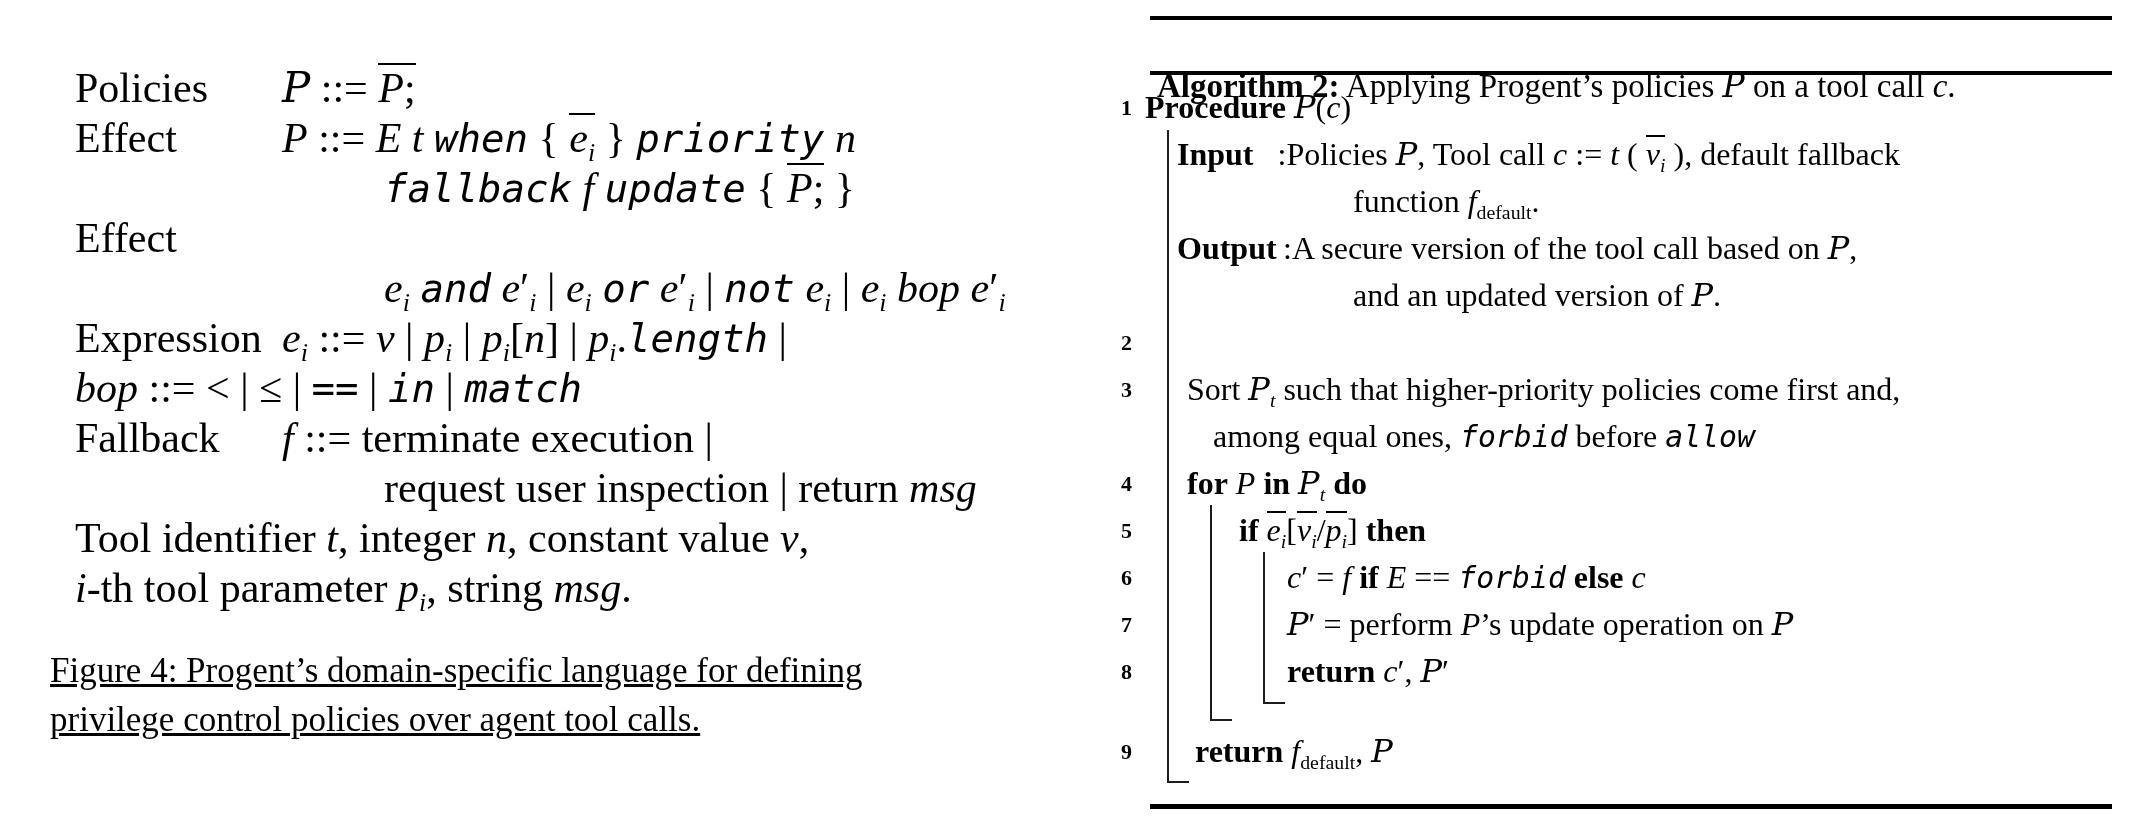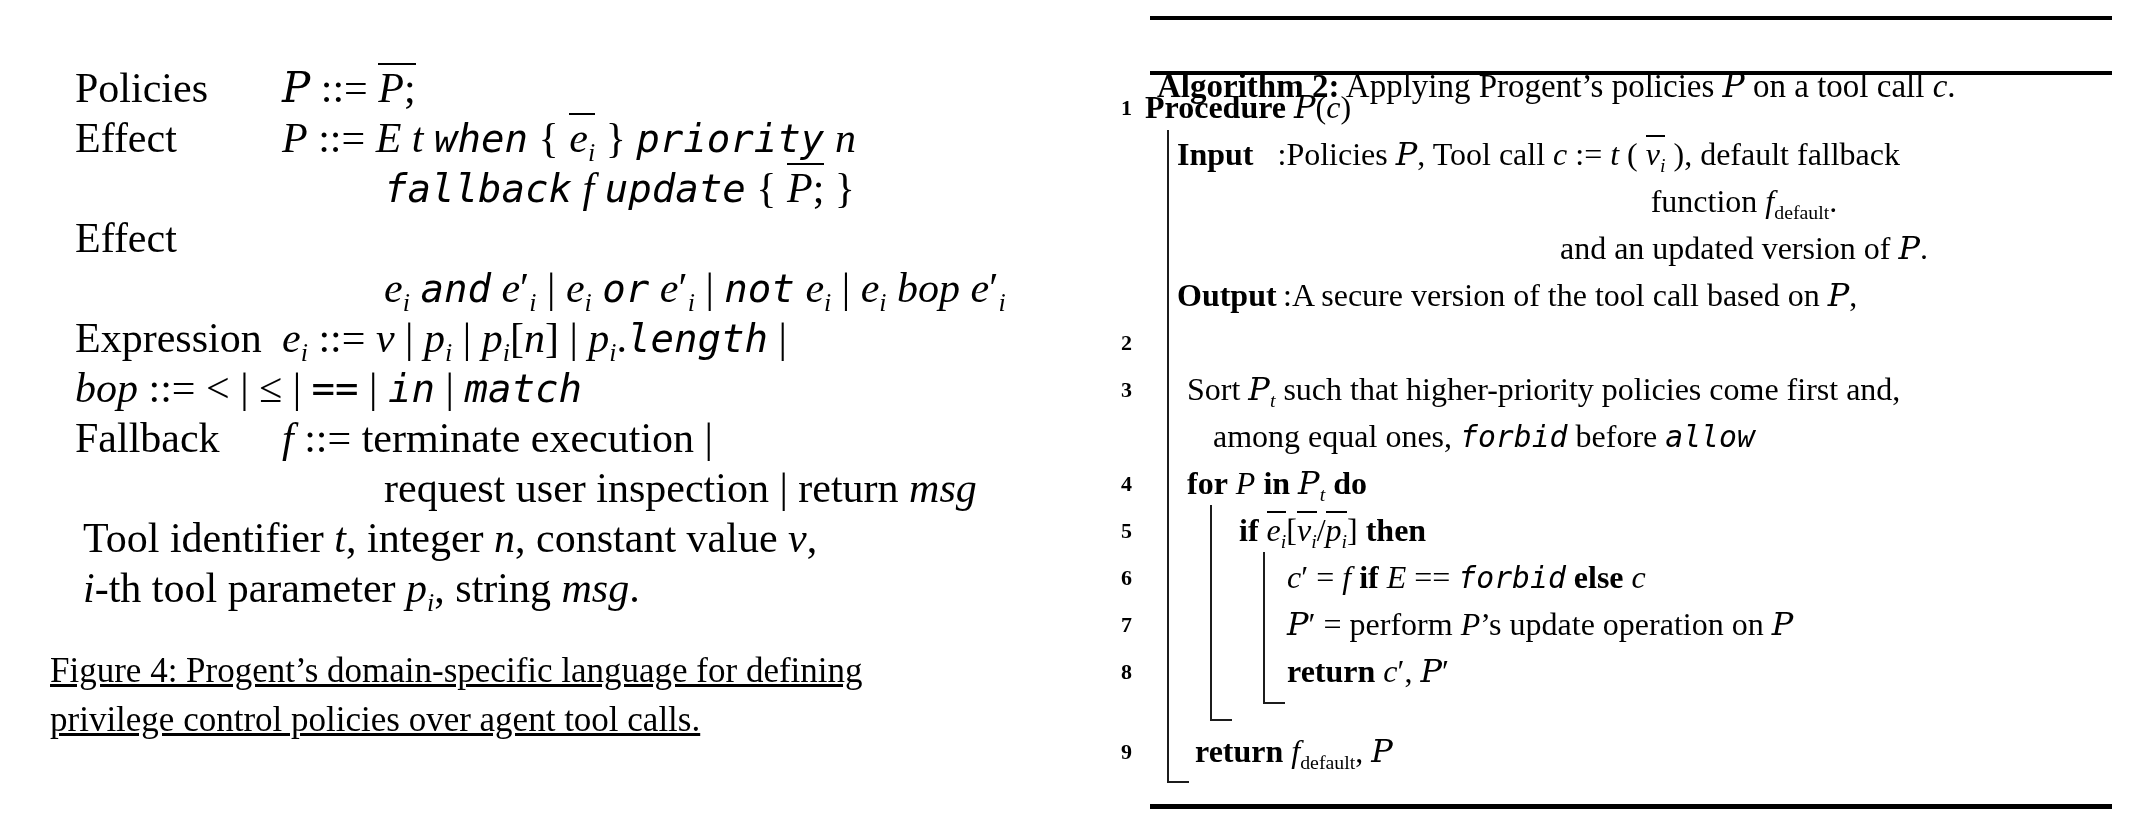--- a/index.html
+++ b/index.html
@@ -14,37 +14,37 @@
   .tt { font-family:"DejaVu Sans Mono","Liberation Mono",monospace; font-size:0.93em;font-style:italic; }
   .cal { font-family:"DejaVu Serif",serif; font-style:italic; }
   .ov { display:inline-block; border-top:2px solid #000; padding-top:1px; line-height:1.05; }
 
   
   .grammar { position:absolute; left:75px; top:63px; width:1020px; font-size:42px; }
   .grow { display:flex; height:50px; line-height:50px; white-space:nowrap; }
   .glabel { flex:0 0 207px; width:207px; }
   .gprod { }
   .grow.cont .gprod { padding-left:102px; }
-  .gnote { line-height:50px; white-space:nowrap;margin-left:8px; }
+  .gnote { line-height:50px; white-space:nowrap; }
   .caption { position:absolute; left:50px; top:646px; width:1010px; font-size:35px; line-height:49px; }
   .caption div { white-space:nowrap;text-decoration:underline; }
 
   
   .algo { position:absolute; left:1115px; top:0; width:1020px; height:834px; font-size:32px; }
   .rule { position:absolute; left:35px; width:962px; background:#000; }
   .rule.top { top:16px; height:4px; }
   .rule.mid { top:71px; height:4px; }
   .rule.bot { top:804px; height:5px; }
   .atitle { position:absolute; left:42px; top:25px; width:970px; font-size:33px; line-height:44px; white-space:nowrap;margin-top:39px; }
   .abody { position:absolute; left:0; top:84px; width:1020px; }
   .arow { position:relative; height:47px; line-height:47px; white-space:nowrap; }
   .lnum { position:absolute; left:6px; top:0; width:26px; font-size:22px; font-weight:bold; line-height:47px; }
   .r-proc { padding-left:30px; }
   .r-io   { padding-left:62px; }
-  .r-ioc  { padding-left:238px;text-align:center; }
+  .r-ioc  { padding-left:238px; }
   .r-d0   { padding-left:72px; }
   .r-d0b  { padding-left:98px; }
   .r-d1   { padding-left:124px; }
   .r-d2   { padding-left:172px; }
   .r-last { padding-left:80px; margin-top:33px; }
   .vline { position:absolute; width:20px; border-left:2px solid #1c1c1c; border-bottom:2px solid #1c1c1c; }
   .v1 { left:52px;  top:130px; height:651px; }
   .v2 { left:95px;  top:505px; height:214px; }
   .v3 { left:148px; top:552px; height:150px; }
 </style>
@@ -110,25 +110,25 @@
       <div class="arow r-proc">
         <span class="lnum">1</span>
         <span class="acontent"><b>Procedure</b> <span class="cal">P</span>(<i>c</i>)</span>
       </div>
       <div class="arow r-io">
         <span class="acontent"><b>Input</b>&nbsp;&nbsp;&nbsp;:Policies <span class="cal">P</span>, Tool call <i>c</i> := <i>t</i> ( <span class="ov"><i>v<sub>i</sub></i></span> ), default fallback</span>
       </div>
       <div class="arow r-ioc">
         <span class="acontent">function <i>f</i><sub>default</sub>.</span>
       </div>
+      <div class="arow r-io">
+        <span class="acontent"><b>Output</b> :A secure version of the tool call based on <span class="cal">P</span>,</span>
+      </div>
       <div class="arow r-ioc">
         <span class="acontent">and an updated version of <span class="cal">P</span>.</span>
-      </div>
-      <div class="arow r-io">
-        <span class="acontent"><b>Output</b> :A secure version of the tool call based on <span class="cal">P</span>,</span>
       </div>
       <div class="arow r-d0">
         <span class="lnum">2</span>
       </div>
       <div class="arow r-d0">
         <span class="lnum">3</span>
         <span class="acontent">Sort <span class="cal">P</span><sub><i>t</i></sub> such that higher-priority policies come first and,</span>
       </div>
       <div class="arow r-d0b">
         <span class="acontent">among equal ones, <span class="tt">forbid</span> before <span class="tt">allow</span></span>

